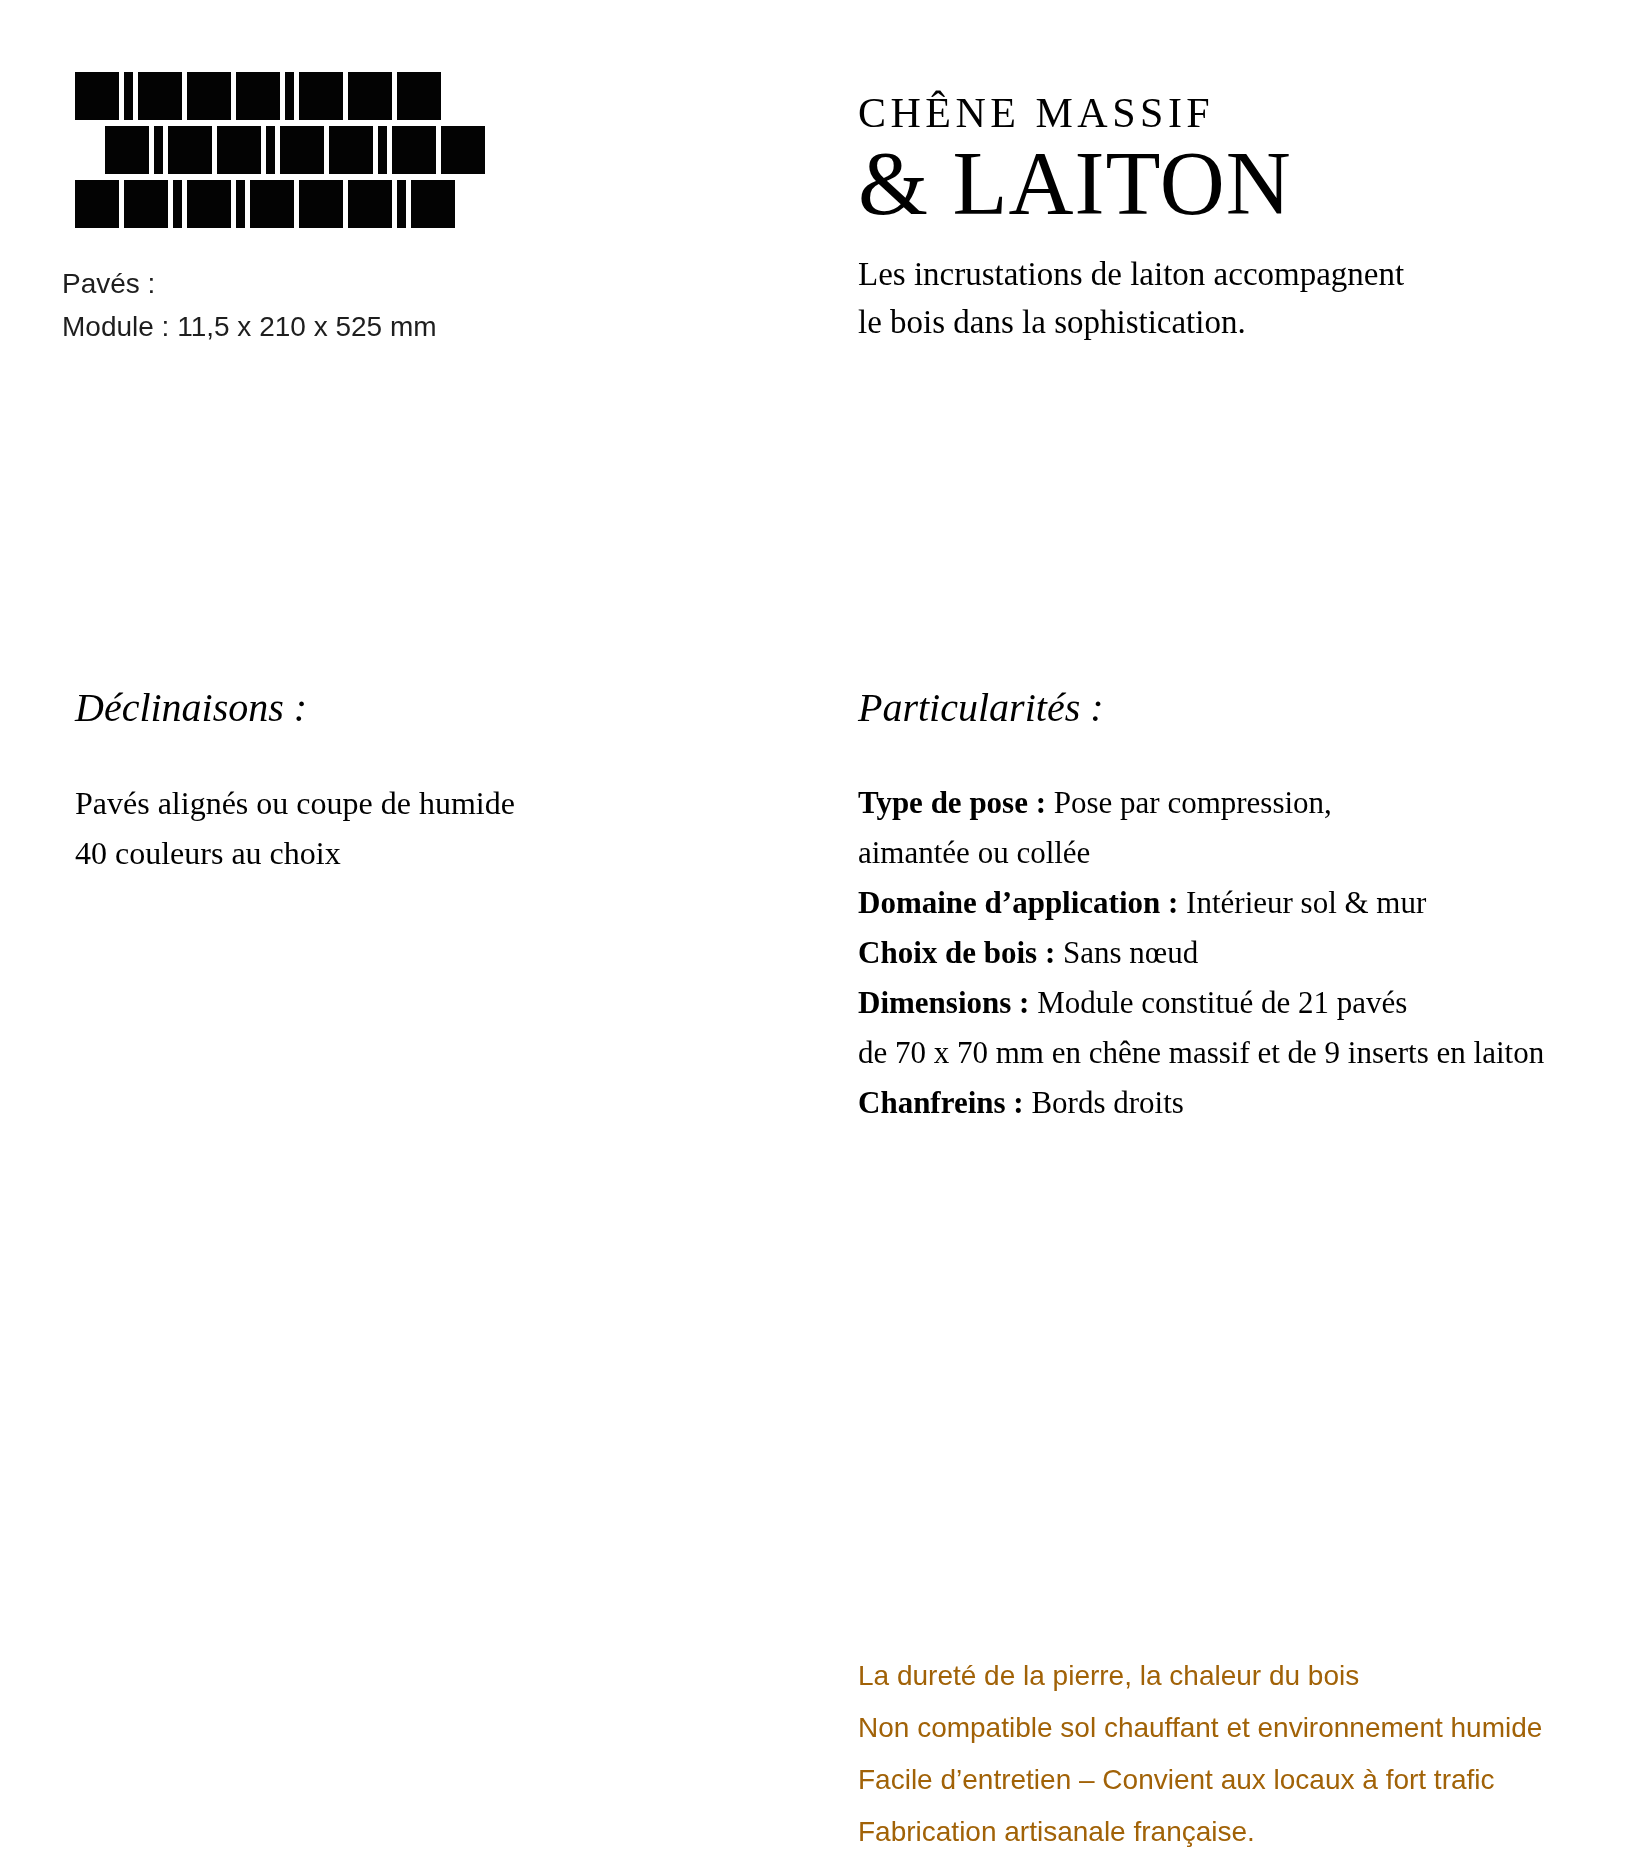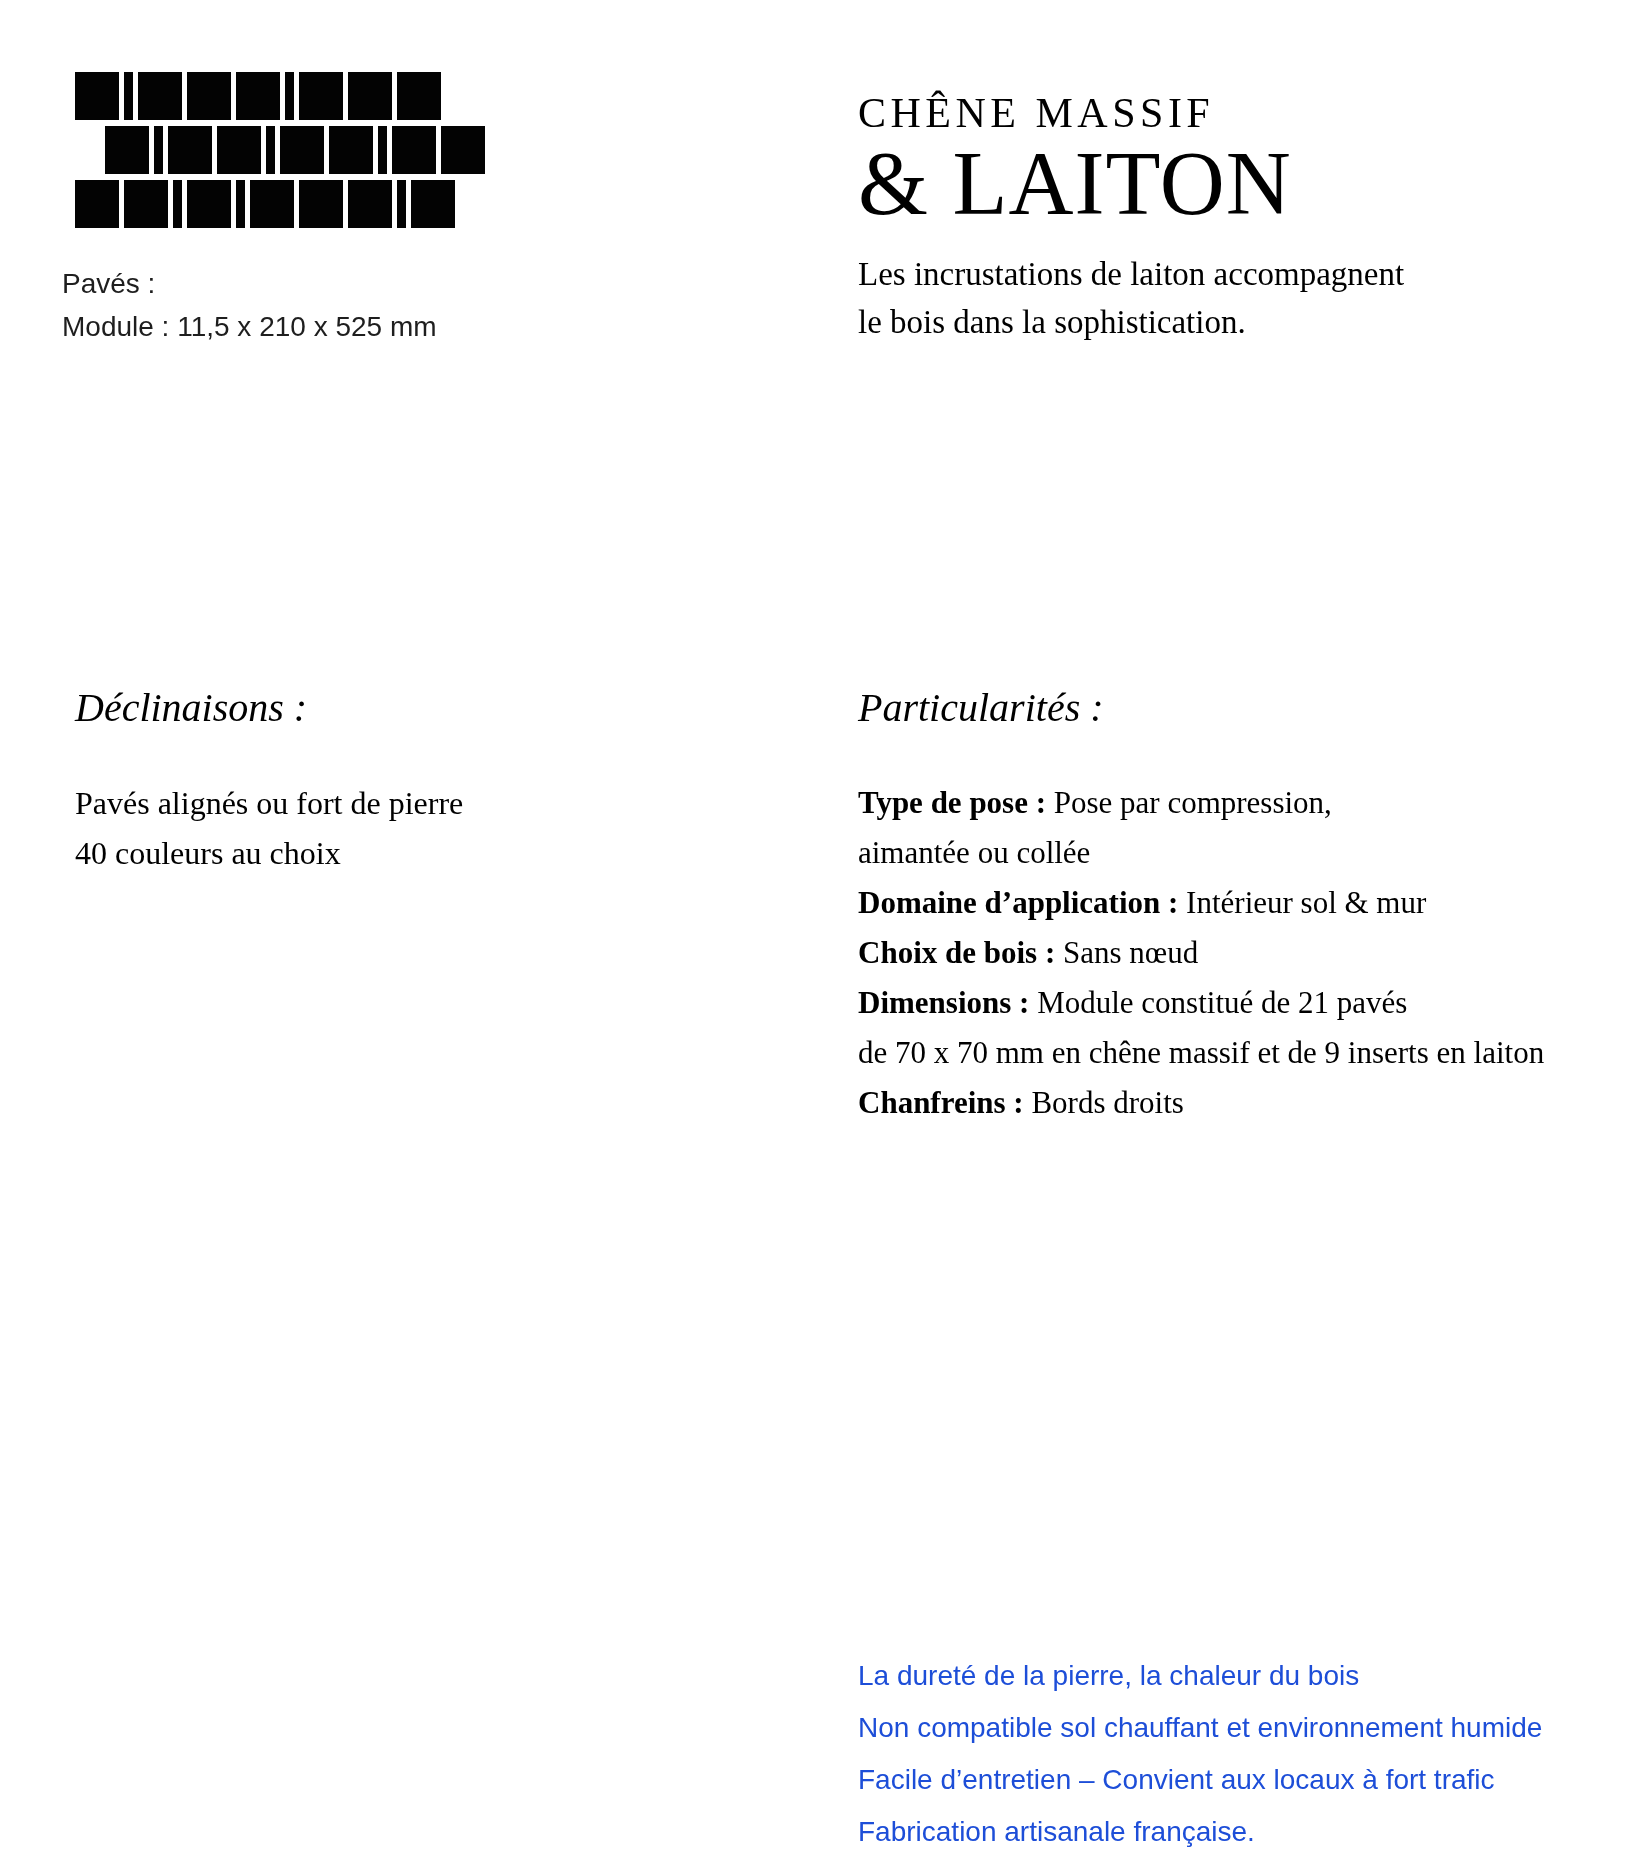--- a/index.html
+++ b/index.html
@@ -88,21 +88,21 @@
   }
   .spec-label{font-weight:700;}
   
   #footer-notes{
     position:absolute;
     left:858px;
     top:1650px;
     font-family:"Liberation Sans", sans-serif;
     font-size:28px;
     line-height:52px;
-    color:#1d4ed8;
+    color:#a16207;
   }
 </style>
 </head>
 <body>
 
 <div id="page">
 
   <figure id="module-figure">
       <div class="p-row" style="margin-left: 0px;">
         <div class="p-cell square" style="background: rgb(3, 3, 3);"></div>
@@ -151,21 +151,21 @@
     <div class="title2">&amp; LAITON</div>
     <div class="subtitle">
       <div>Les incrustations de laiton accompagnent</div>
       <div>le bois dans la sophistication.</div>
     </div>
   </header>
 
   <section id="declinaisons" class="section">
     <h2>Déclinaisons :</h2>
     <div class="body-lines">
-        <div>Pavés alignés ou fort de pierre</div>
+        <div>Pavés alignés ou coupe de humide</div>
         <div>40 couleurs au choix</div>
       </div>
   </section>
 
   <section id="particularites" class="section">
     <h2>Particularités :</h2>
     <div class="spec-lines">
         <div class="spec-line"><span class="spec-label">Type de pose :</span> <span class="spec-value">Pose par compression,</span></div>
         <div class="spec-line"><span class="spec-value">aimantée ou collée</span></div>
         <div class="spec-line"><span class="spec-label">Domaine d’application :</span> <span class="spec-value">Intérieur sol &amp; mur</span></div>

